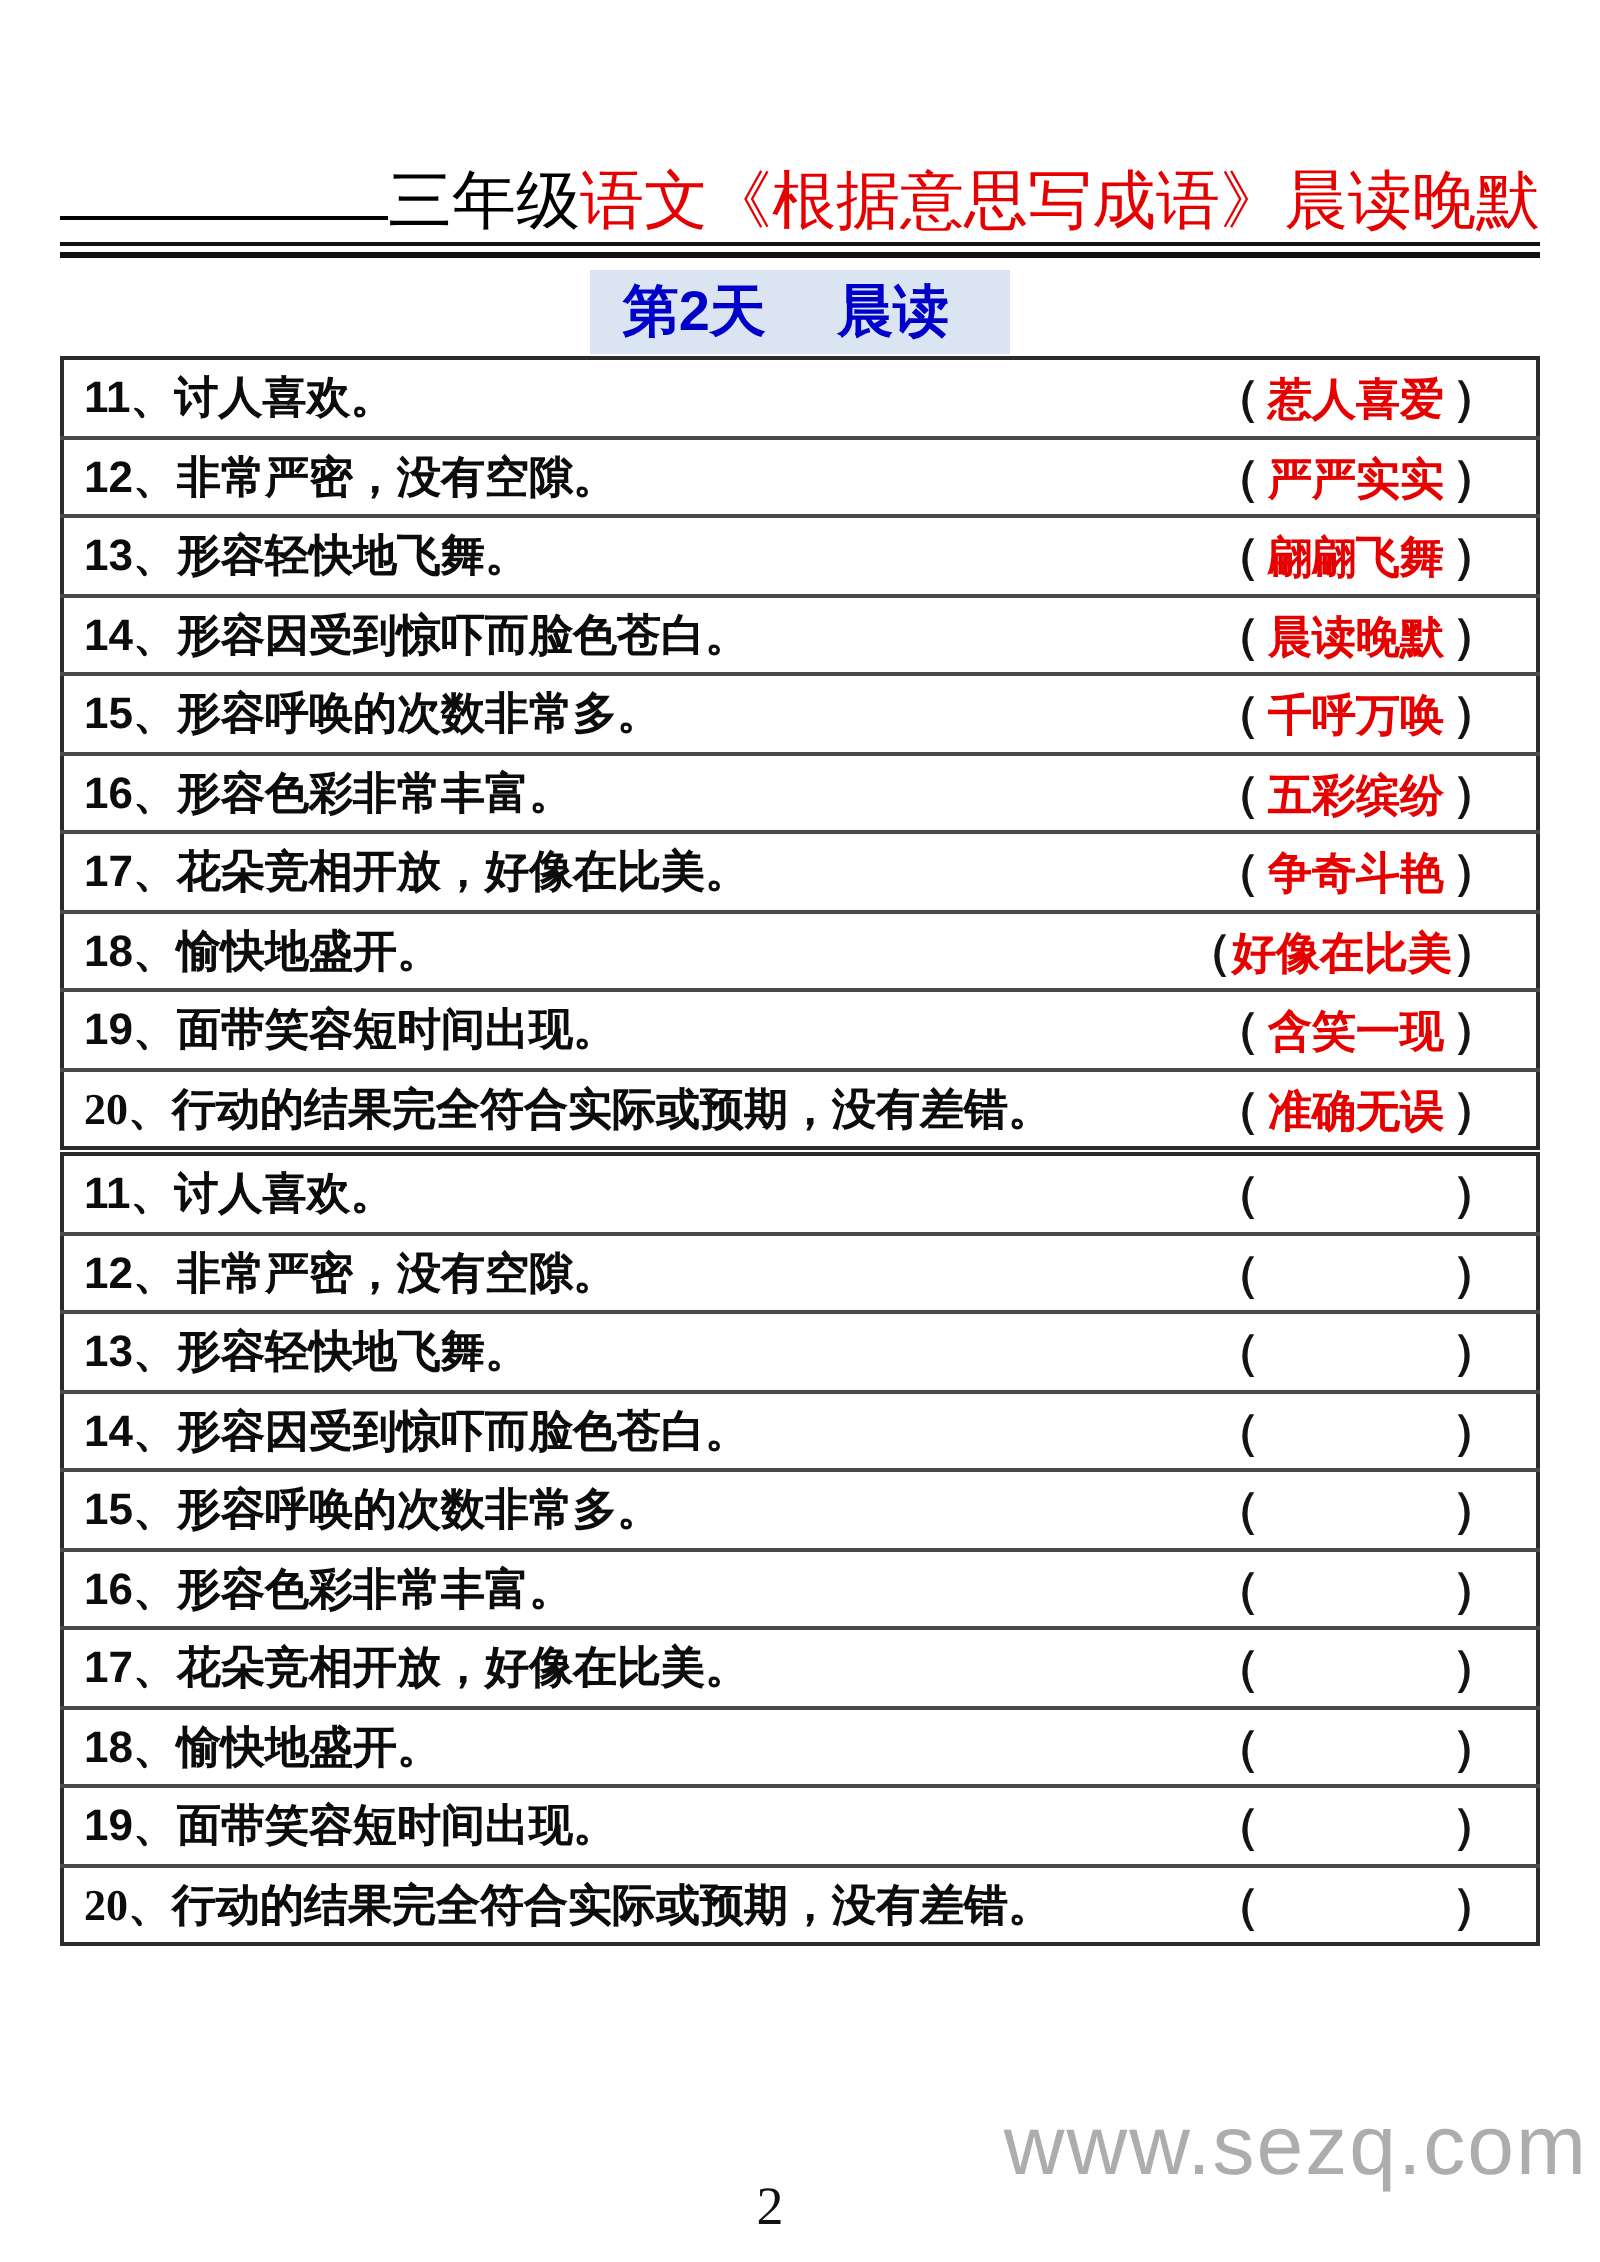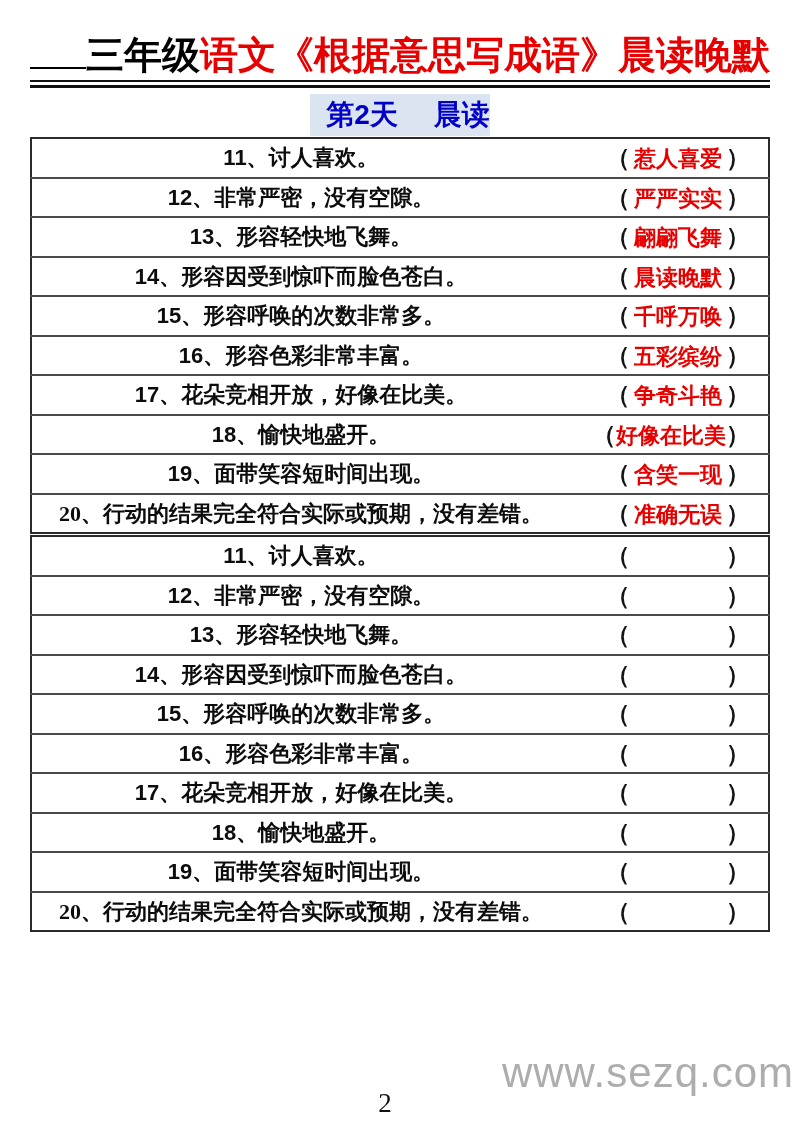--- a/index.html
+++ b/index.html
@@ -24,24 +24,25 @@
     align-items: flex-end;
     white-space: nowrap;
   }
   .title-lead-line {
     flex: 1 1 auto;
     border-bottom: 2px solid #000000;
     margin-bottom: 9px;
     min-width: 20px;
   }
   .title-text {
-    font-size: 38px;
-    font-weight: bold;
+    font-size: 32px;
+    font-weight: normal;
     letter-spacing: 0px;
     line-height: 1.15;
+    margin-top: 48px;
   }
   .title-prefix { color: #000000; }
   .title-main   { color: #e60000; }
 
   .double-rule {
     height: 3px;
     border-top: 2px solid #111111;
     border-bottom: 3px solid #111111;
     margin-top: 2px;
   }
@@ -49,21 +50,21 @@
   
   .heading-wrap {
     text-align: center;
   }
   .heading-wrap.first { margin-top: 6px; }
   .heading-wrap.second { margin-top: 24px; }
   .section-heading {
     display: inline-block;
     font-size: 28px;
     font-weight: bold;
-    padding: 4px 0 5px 16px;
+    padding: 4px 30px 5px 16px;
     line-height: 1.2;
     white-space: pre;
   }
 
   
   table.worksheet {
     width: 740px;
     margin: 1px auto 0 auto;
     border-collapse: collapse;
     table-layout: fixed;
@@ -73,21 +74,21 @@
     border-bottom: 2px solid #4a4a4a;
     height: 37.5px;
     vertical-align: middle;
     font-weight: bold;
     font-size: 22px;
     color: #0c0c0c;
     padding: 0;
   }
   table.worksheet tr td:first-child {
     border-left: 2.5px solid #2b2b2b;
-    text-align: center;
+    padding-left: 10px;
   }
   table.worksheet tr td:last-child {
     border-right: 2.5px solid #2b2b2b;
     text-align: right;
     padding-right: 18px;
     white-space: nowrap;
     width: 180px;
   }
   table.worksheet tr:first-child td { border-top: 2.5px solid #2b2b2b; }
   table.worksheet tr:last-child td  { border-bottom: 2.5px solid #2b2b2b; font-family: Liberation Serif, serif; }

